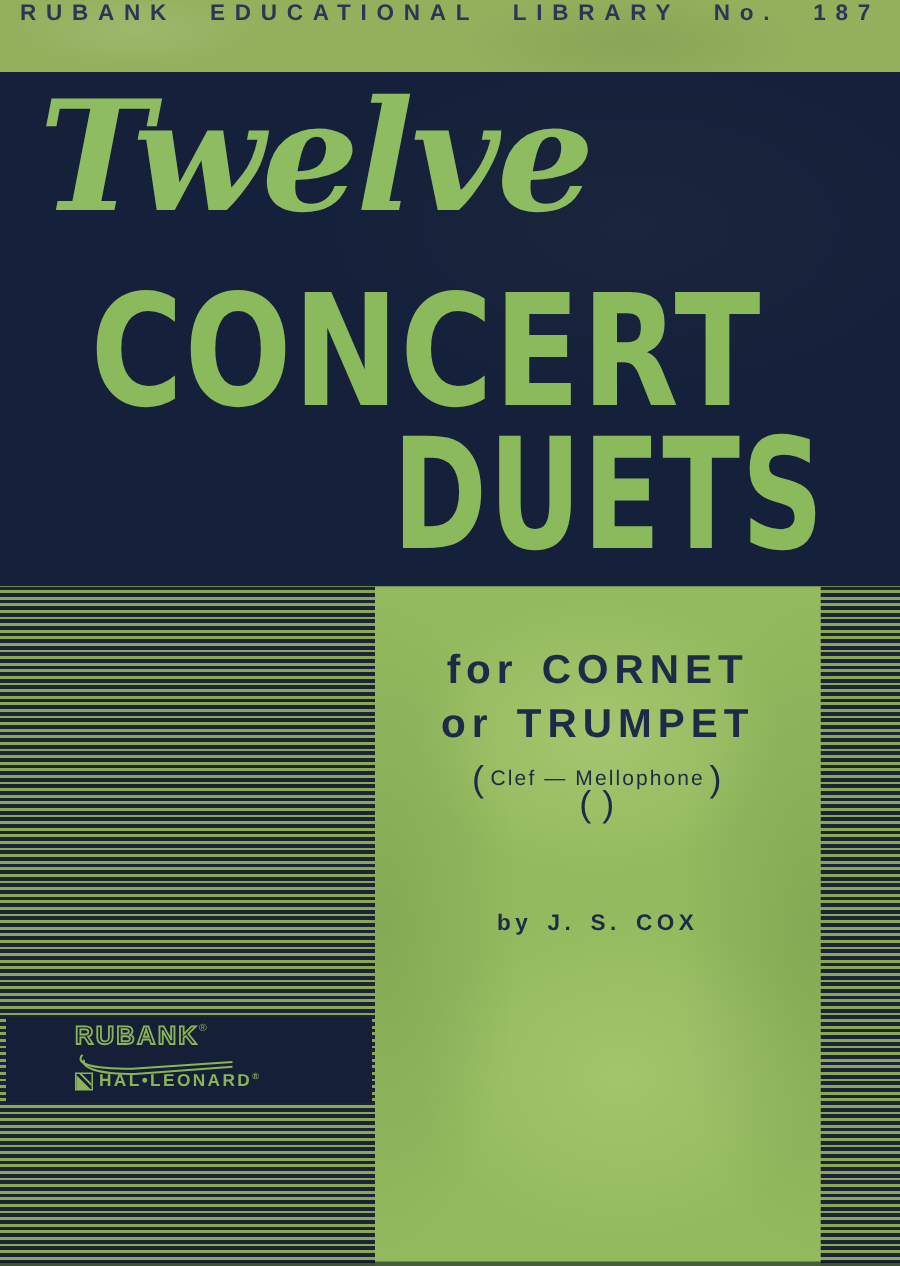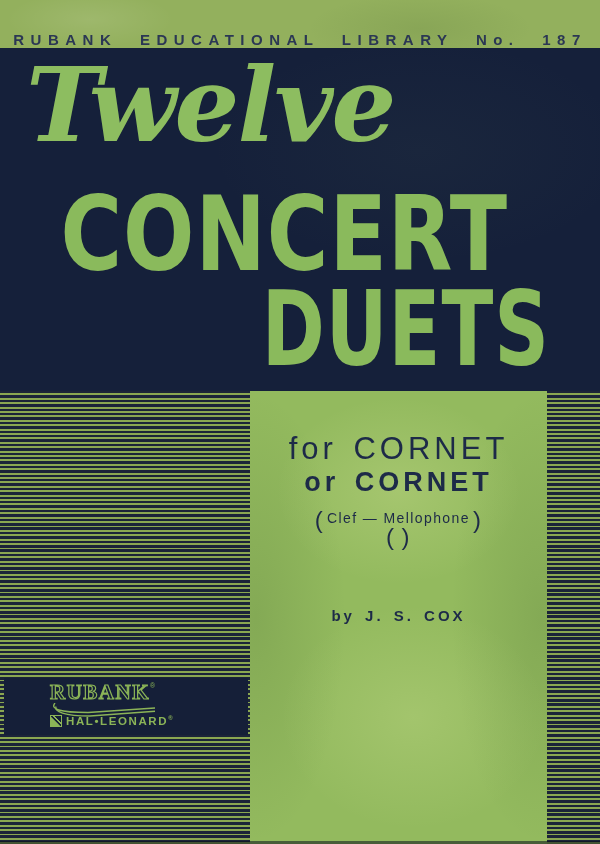--- a/index.html
+++ b/index.html
@@ -13,21 +13,21 @@
     background:rgba(10,16,28,.55); z-index:9;
   }
 
   
   .banner{
     position:absolute; left:0; top:0; width:600px; height:48px;
     background:
       radial-gradient(120px 40px at 15% 40%, rgba(255,255,240,.10), transparent 70%),
       radial-gradient(160px 50px at 70% 60%, rgba(60,90,40,.12), transparent 70%),
       #93b05d;
-    display:flex; align-items:flex-end; justify-content:center;
+    display:flex; align-items:flex-start; justify-content:center;
   }
   .banner-text{
     color:#2b3754; font-size:15px; font-weight:600;
     letter-spacing:6.5px; word-spacing:12px; white-space:nowrap;
   }
 
   
   .title-block{
     position:absolute; left:0; top:48px; width:600px; height:343px;
     background:
@@ -68,36 +68,36 @@
     position:absolute; left:250px; top:0; width:297px; height:453px;
     background:
       radial-gradient(170px 130px at 50% 22%, rgba(230,240,170,.22), transparent 72%),
       radial-gradient(190px 160px at 55% 72%, rgba(235,245,175,.18), transparent 70%),
       radial-gradient(120px 300px at 2% 50%, rgba(40,70,30,.14), transparent 75%),
       radial-gradient(120px 300px at 98% 50%, rgba(40,70,30,.14), transparent 75%),
       #93ba5e;
   }
   .cp-text{ position:absolute; left:0; width:100%; text-align:center;
             color:#1d2a48; white-space:nowrap; }
-  .inst-line1{ top:40px;  font-size:31px; font-weight:normal; letter-spacing:4px; word-spacing:4px; }
+  .inst-line1{ top:40px;  font-size:27px; font-weight:bold; letter-spacing:4px; word-spacing:4px; }
   .inst-line2{ top:76px;  font-size:27px; font-weight:bold; letter-spacing:4px; word-spacing:4px; }
   .paren-block{ top:119px; font-size:14px; letter-spacing:1.4px; line-height:17px; font-weight:500; }
   .paren-line{ display:flex; align-items:center; justify-content:center; height:17px; }
   .paren-glyph{ font-size:24px; font-weight:400; line-height:1; padding:0 3px; position:relative; top:1px; }
   .composer{ top:216px; font-size:15px; font-weight:bold; letter-spacing:3px; word-spacing:3px; }
   .editor{   top:245px; font-size:21px; font-weight:bold; letter-spacing:1px; }
 
   
   .logo-block{
     position:absolute; left:4px; top:287px; width:244px; height:57px;
     background:#151f38; z-index:2;
   }
   .rubank-row{ position:absolute; left:46px; top:4px; white-space:nowrap; }
   .rubank-wordmark{
-    font-family:Liberation Serif, serif; font-weight:bold; font-size:21px; line-height:1;
+    font-family:Liberation Sans, sans-serif; font-weight:bold; font-size:17px; line-height:1;
     color:rgba(21,31,56,0); -webkit-text-stroke:1.2px #8bb457; letter-spacing:1.5px;
   }
   .rubank-reg{ color:#8bb457; font-size:7px; vertical-align:top; position:relative; top:0px; }
   .swoosh{ position:absolute; left:44px; top:25px; }
   .hal-row{
     position:absolute; left:46px; top:37px;
     display:flex; align-items:center; gap:4px;
   }
   .hal-icon{
     width:12px; height:12px; box-sizing:border-box;
@@ -122,21 +122,21 @@
     <div class="title-main title-line2">DUETS</div>
   </div>
 
   <div class="lower">
 
     <div class="stripes stripes-left"></div>
     <div class="stripes stripes-right"></div>
 
     <div class="center-panel">
       <div class="cp-text inst-line1">for CORNET</div>
-      <div class="cp-text inst-line2">or CORNET</div>
+      <div class="cp-text inst-line2">or TRUMPET</div>
 
       <div class="cp-text paren-block">
         <div class="paren-line">
           <span class="paren-glyph">(</span>
           <span>Clef — Mellophone</span>
           <span class="paren-glyph">)</span>
         </div>
         <div class="paren-line">
           <span class="paren-glyph">(</span>
           <span class="paren-glyph">)</span>

